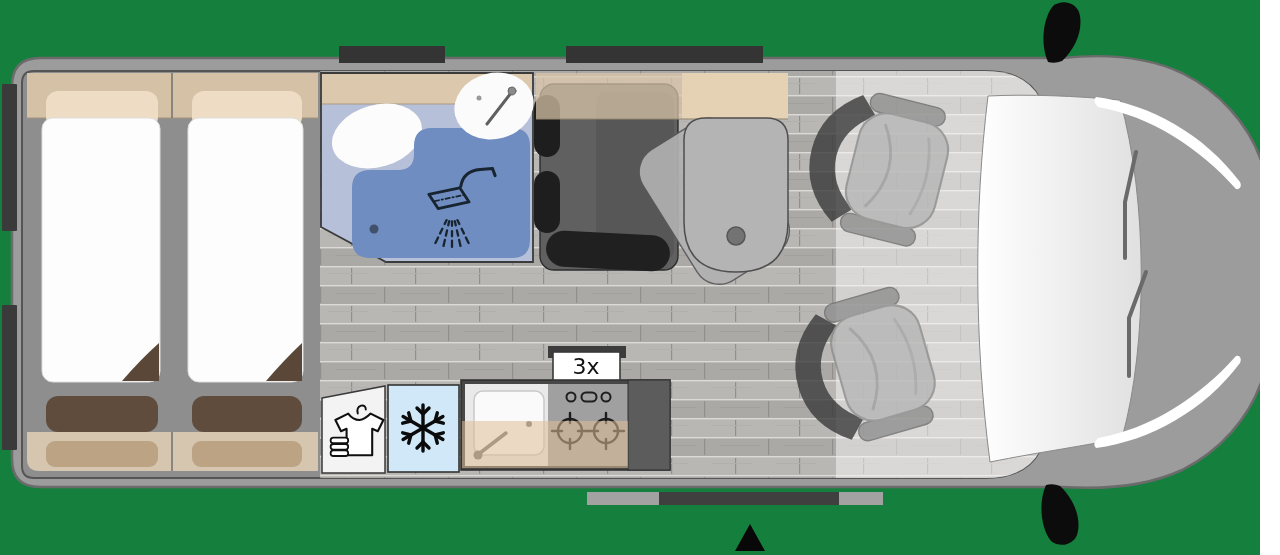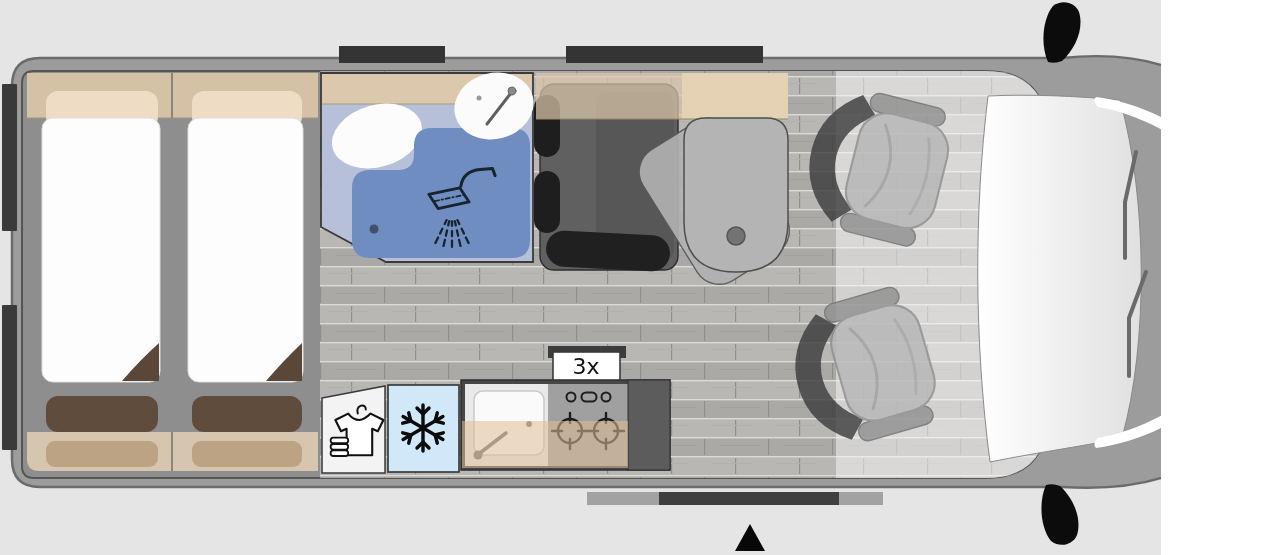--- a/index.html
+++ b/index.html
@@ -1,16 +1,16 @@
 <!DOCTYPE html>
 <html><head>
 <meta charset="utf-8">
 <style>
   html,body{margin:0;padding:0;background:#ffffff;}
-  .stage{position:relative;width:1161px;height:555px;background:#e5e5e5;overflow:hidden;
+  .stage{position:relative;width:1260px;height:555px;background:#15803d;overflow:hidden;
          font-family:"DejaVu Sans", sans-serif;text-align:right;}
   .stage svg{display:block;}
   text{font-family:"DejaVu Sans", sans-serif;}
 </style>
 </head>
 <body>
 
 <div class="stage">
 <svg width="1280" height="555" viewBox="0 0 1280 555" xmlns="http://www.w3.org/2000/svg">
   <defs>

